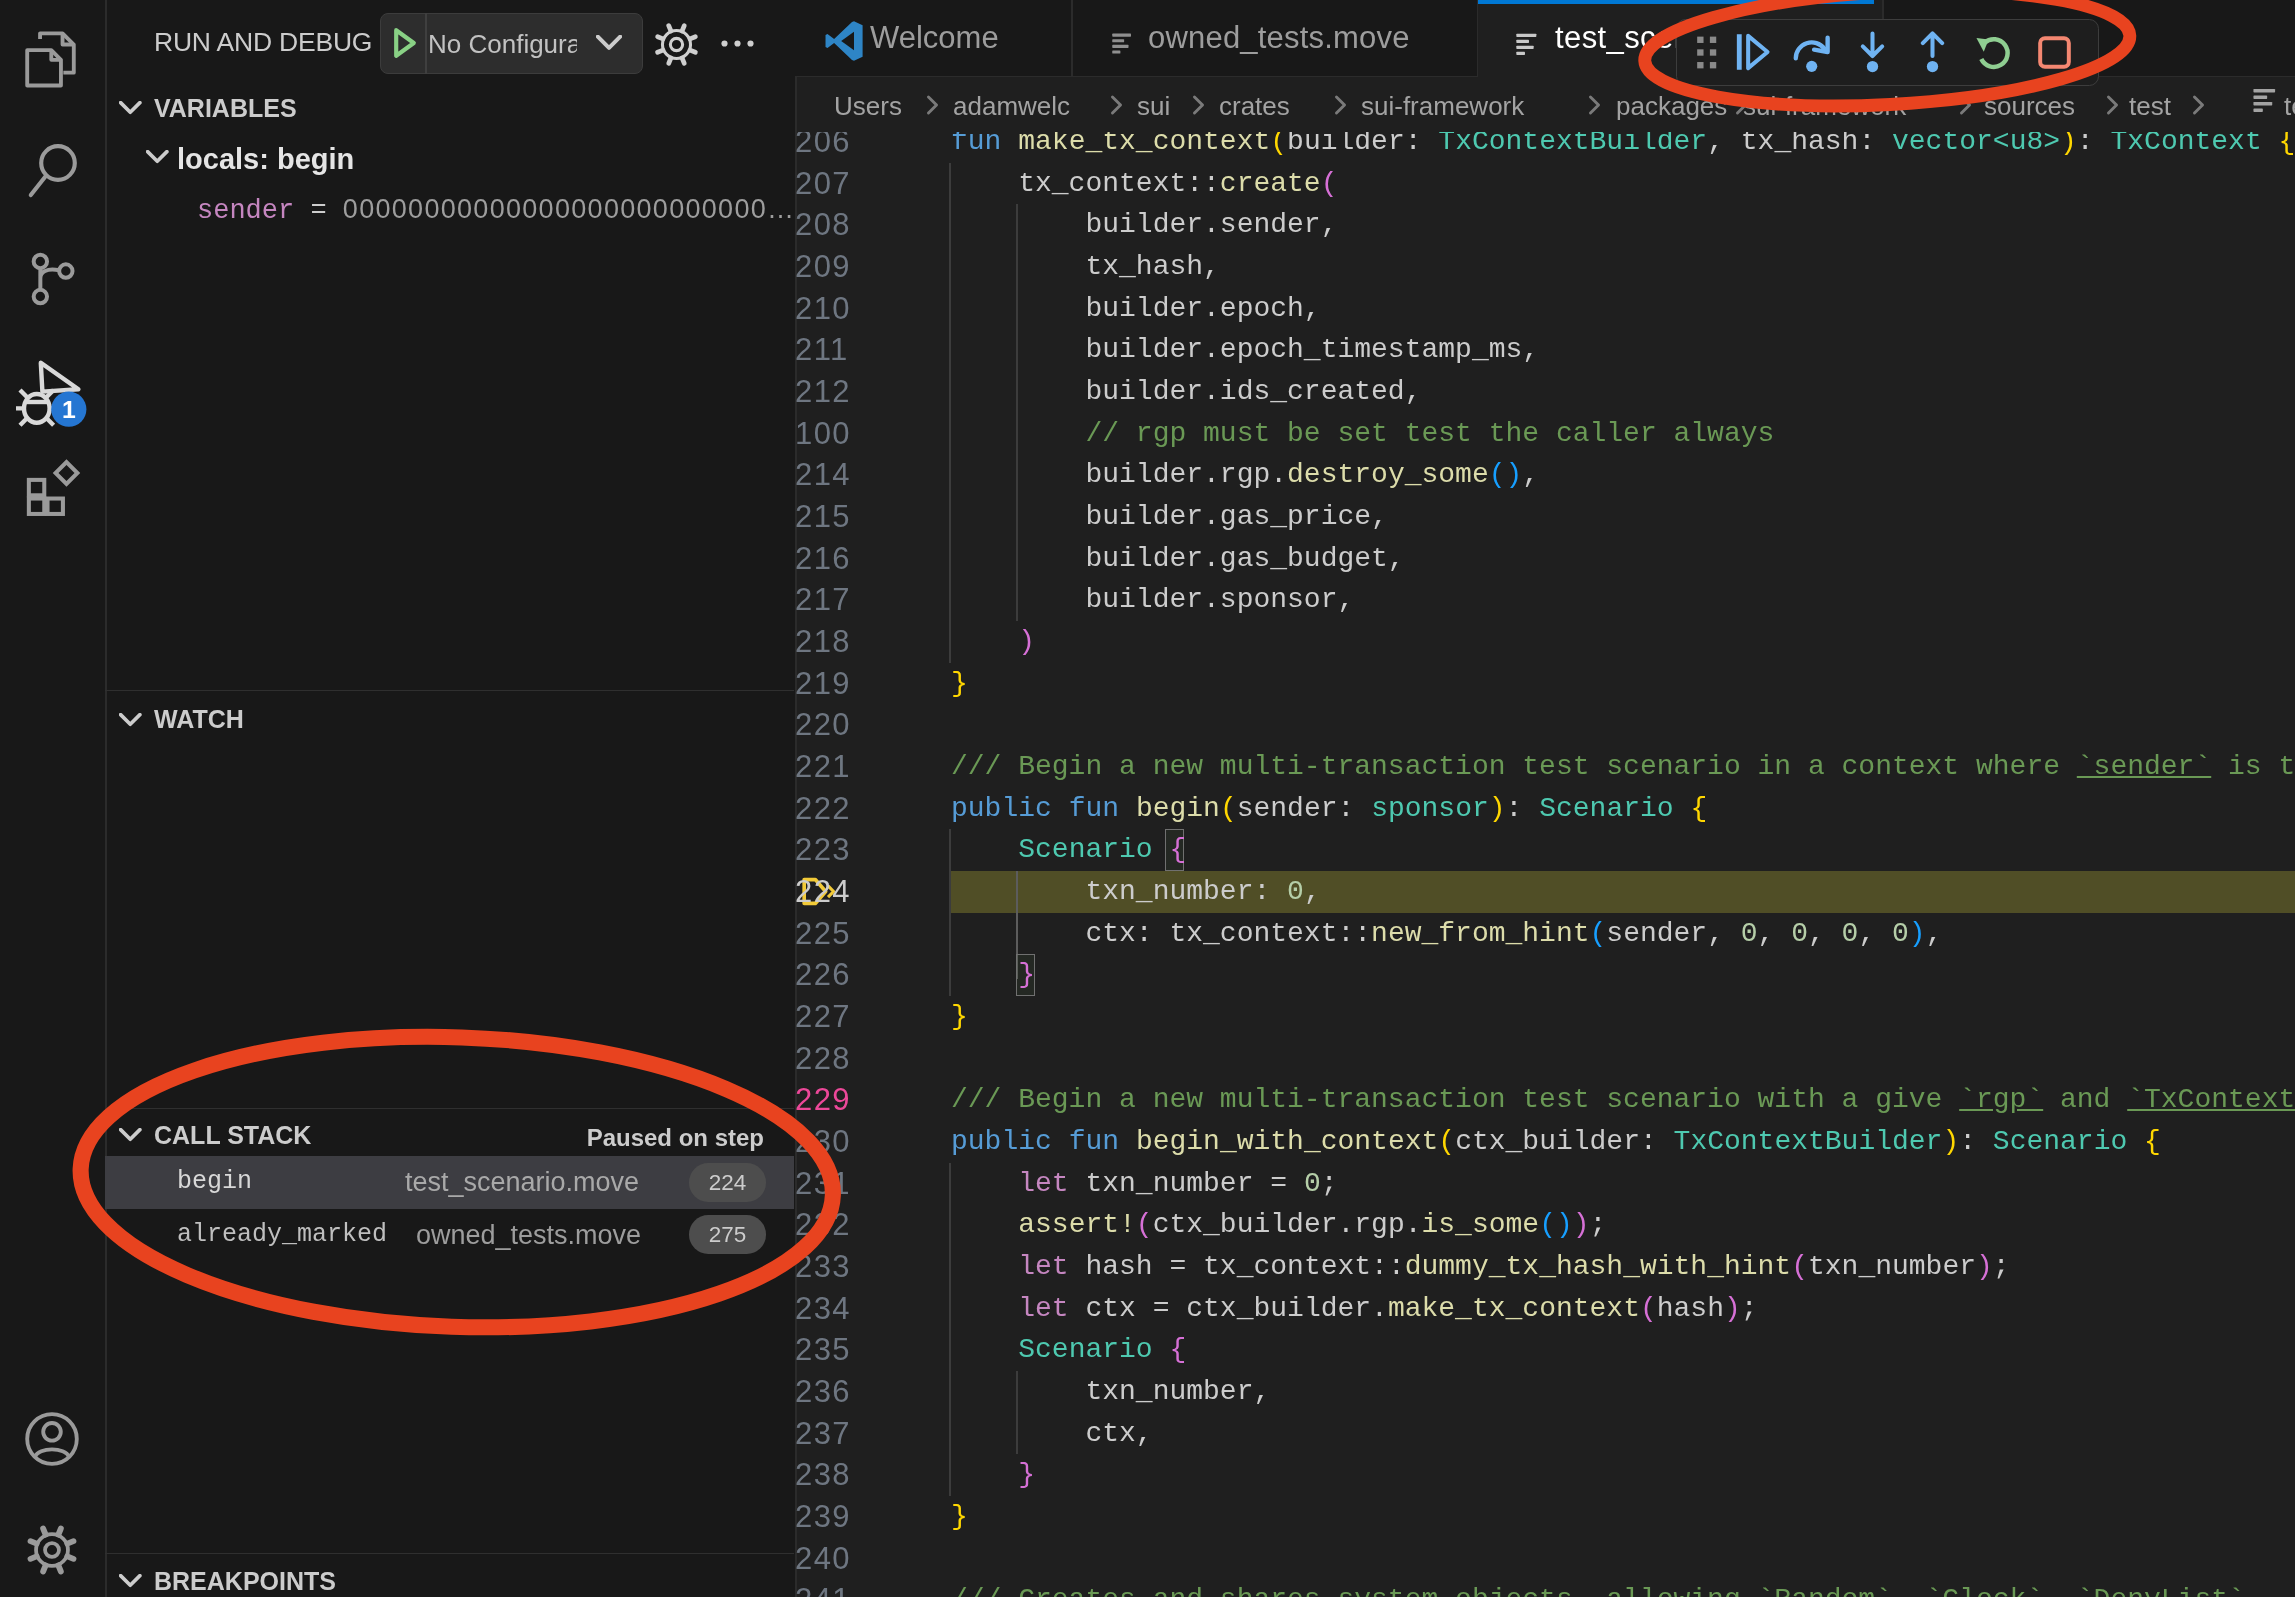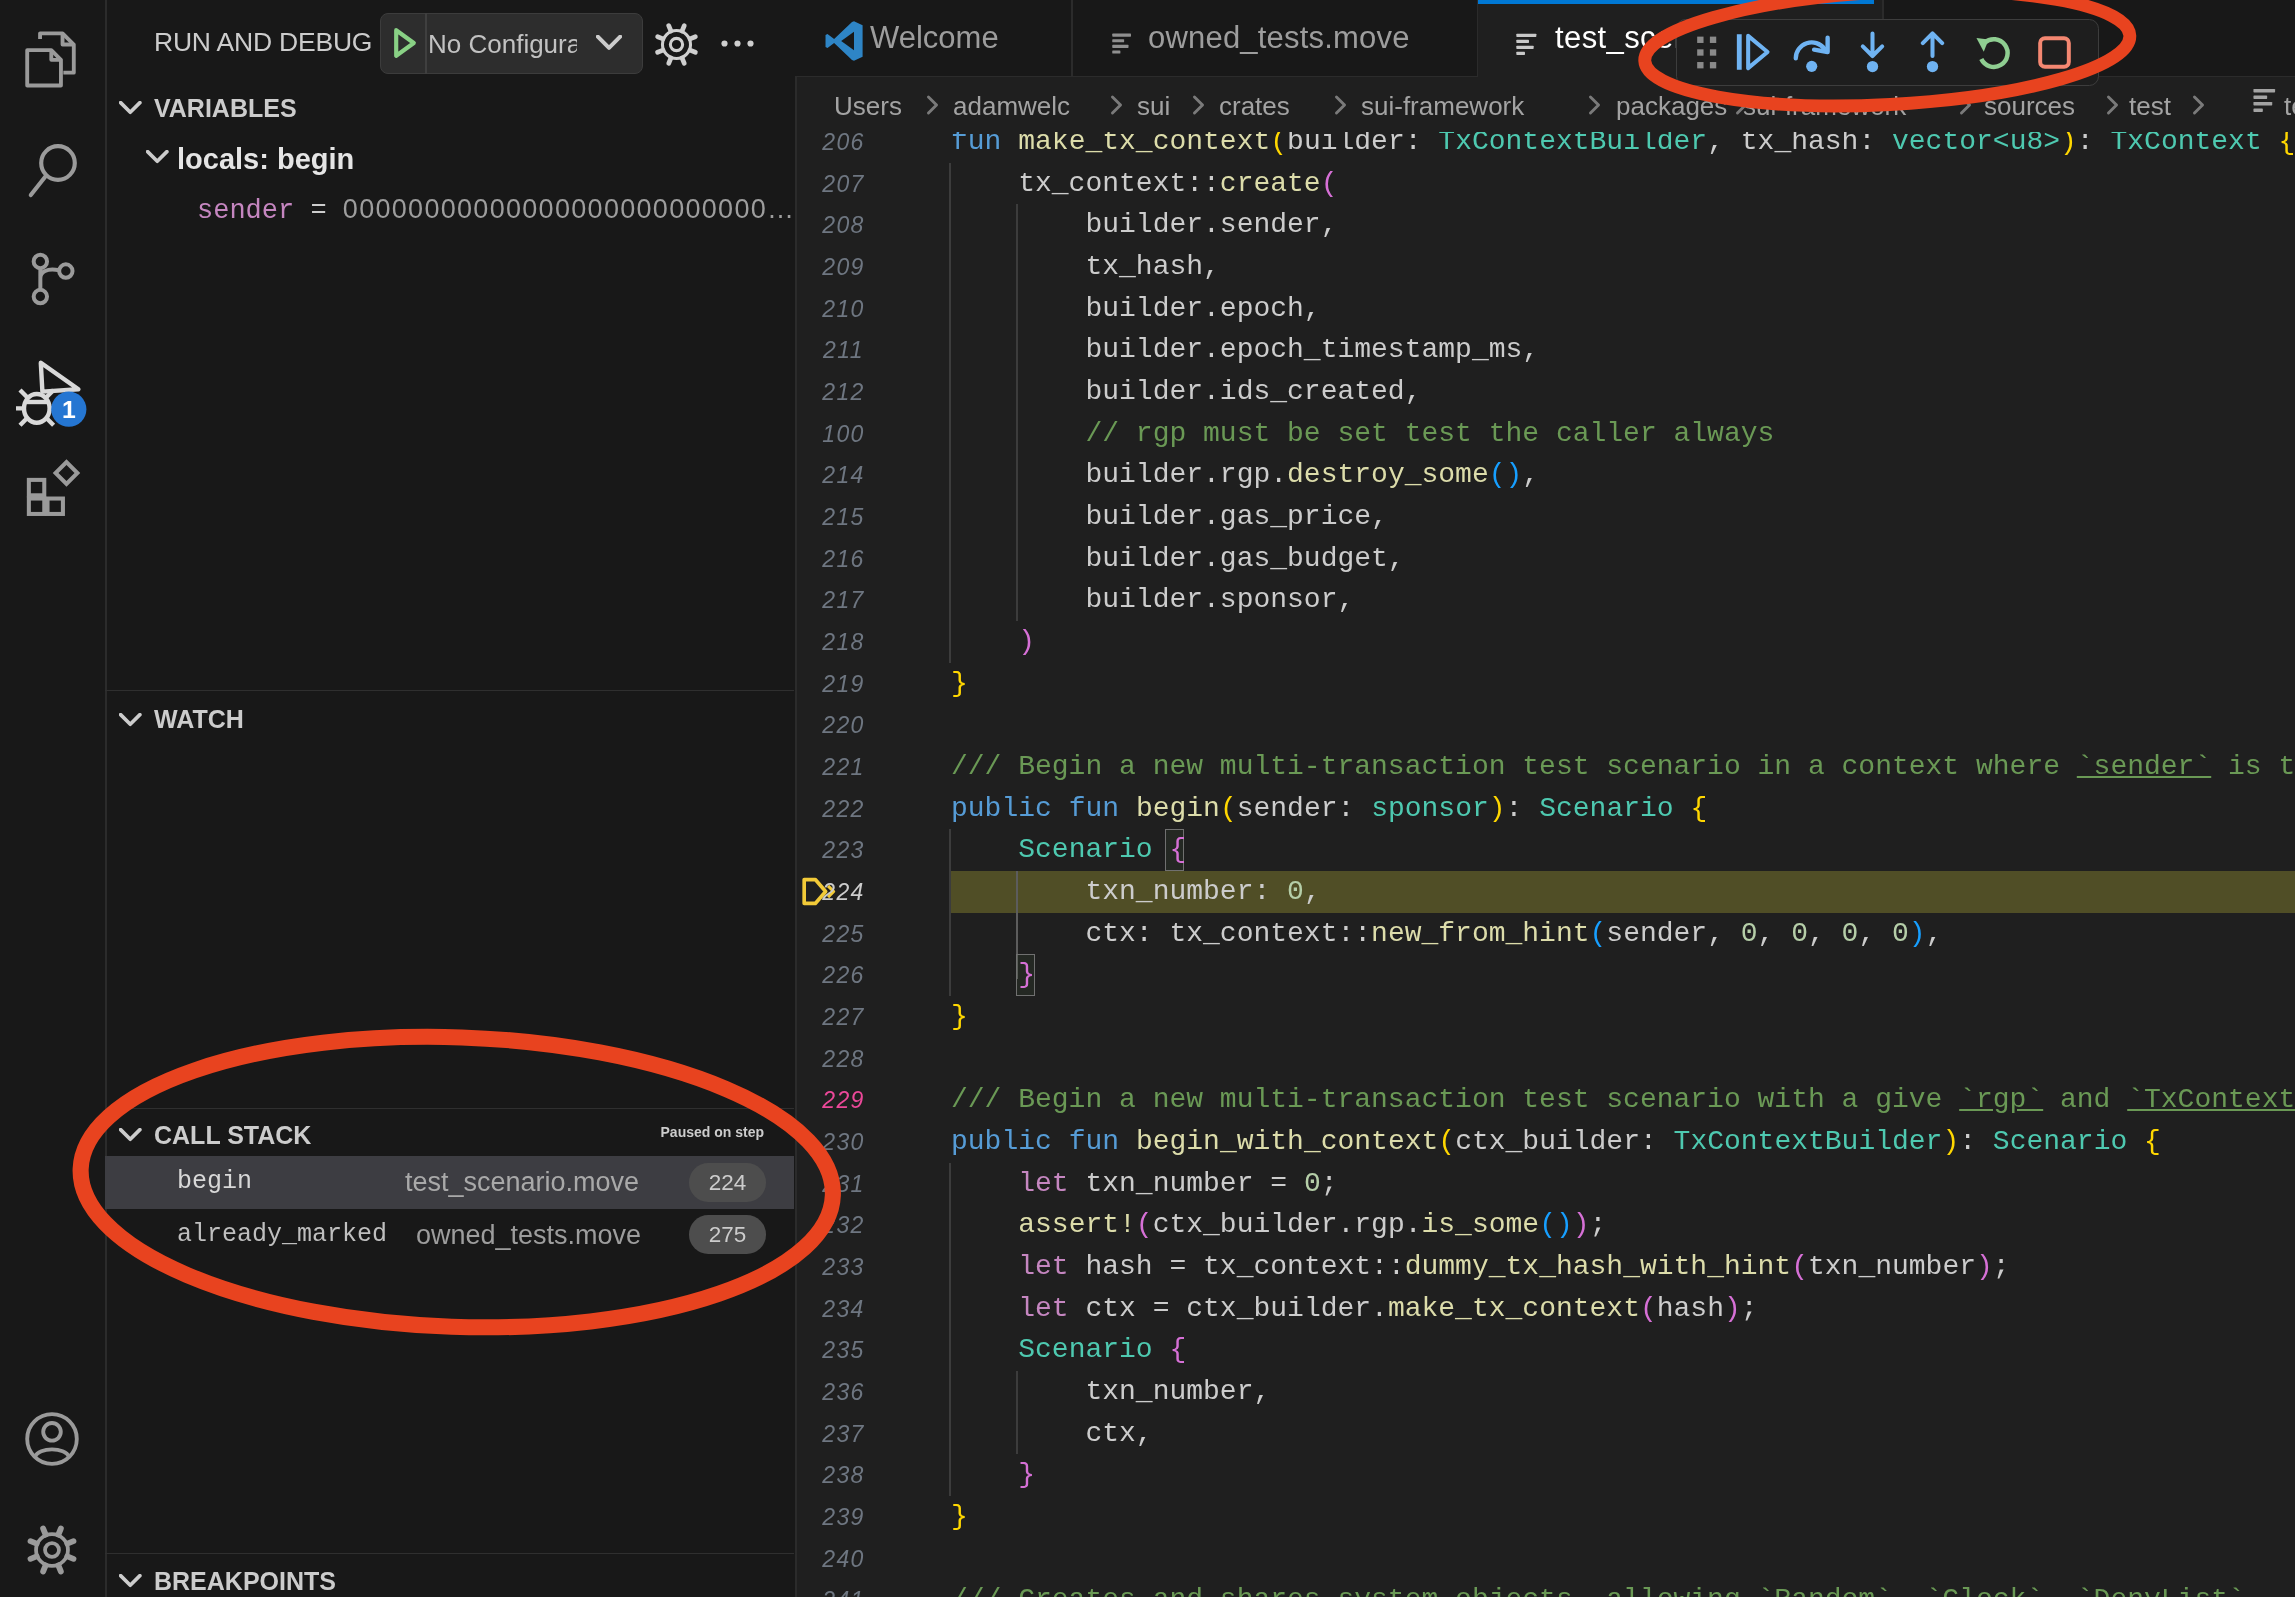--- a/index.html
+++ b/index.html
@@ -4,23 +4,23 @@
 html,body { width:2295px; height:1597px; background:#1f1f1f; overflow:hidden;
   font-family:"Liberation Sans", sans-serif; }
 .abs { position:absolute; }
 .mono { font-family:"Liberation Mono", monospace; }
 #root { position:absolute; left:0; top:0; width:2295px; height:1597px; } .ck { color:#569cd6;margin-top:40px; } .ckc{ color:#c586c0; }
 .cf { color:#dcdcaa; } .ct { color:#4ec9b0; } .cn { color:#b5cea8; }
 .cc { color:#6a9955; } .b1 { color:#ffd700; } .b2 { color:#d670d6; }
 .b3 { color:#179fff; } .lu { text-decoration:underline; }
 .line { position:absolute; white-space:pre; font-family:"Liberation Mono", monospace;
   font-size:28px; line-height:42px; height:42px; color:#cccccc; }
-.lnum { position:absolute; width:97px; text-align:center;
-  font-family:"Liberation Sans", sans-serif; font-size:23px; letter-spacing:1.4px; line-height:42px;
-  height:42px; color:#6e7681;font-style:italic; }
+.lnum { position:absolute; width:97px; text-align:left;
+  font-family:"Liberation Sans", sans-serif; font-size:31px; letter-spacing:1.4px; line-height:42px;
+  height:42px; color:#6e7681; }
 .ig { position:absolute; width:1.6px; background:#3c3c3c; }
 .iga { position:absolute; width:1.6px; background:#5c5c5c; }
 .mbox { position:absolute; width:19.3px; border:1.6px solid #707070;
   background:rgba(90,130,80,0.10); }
 .zeros { color:#9d9d9d; font-family:'Liberation Sans',sans-serif; letter-spacing:1.3px; }
 .sechead { position:absolute; font-size:25px; font-weight:bold; color:#cccccc; }
 </style></head><body>
 <div id="root">
 <div class="abs" style="left:0;top:0;width:795px;height:1597px;background:#181818"></div>
 <div class="abs" style="left:105px;top:0;width:1.6px;height:1597px;background:#2b2b2b"></div>
@@ -129,21 +129,21 @@
 <div class="abs" style="left:105px;top:690px;width:689px;height:0.8px;background:#2f2f2f"></div>
 <svg class="abs" style="left:119px;top:713px" width="22.5" height="14.5" viewBox="0 0 28 18.0">
       <polyline points="2,2 14.0,14.0 26,2" fill="none" stroke="#cccccc" stroke-width="4.5" stroke-linecap="round" stroke-linejoin="round"></polyline>
     </svg>
 <div class="sechead" style="left:154px;top:705px">WATCH</div>
 <div class="abs" style="left:105px;top:1108px;width:689px;height:0.8px;background:#2f2f2f"></div>
 <svg class="abs" style="left:119px;top:1128px" width="22.5" height="14.5" viewBox="0 0 28 18.0">
       <polyline points="2,2 14.0,14.0 26,2" fill="none" stroke="#cccccc" stroke-width="4.5" stroke-linecap="round" stroke-linejoin="round"></polyline>
     </svg>
 <div class="sechead" style="left:154px;top:1121px">CALL STACK</div>
-<div class="abs" style="right:1531px;top:1124px;font-size:14px;font-weight:bold;color:#cccccc">Paused on step</div>
+<div class="abs" style="right:1531px;top:1124px;font-size:24px;font-weight:bold;color:#cccccc">Paused on step</div>
 <div class="abs" style="left:105px;top:1156px;width:689px;height:53px;background:#3d3d42"></div>
 <div class="abs mono" style="left:177px;top:1161px;font-size:25px;line-height:42px;color:#d8d8d8">begin</div>
 <div class="abs" style="left:405px;top:1161px;font-size:27px;line-height:42px;color:#a9a9a9">test_scenario.move</div>
 <div class="abs" style="left:689px;top:1163px;width:77px;height:39px;background:#4d4d4d;border-radius:19.3px;text-align:center;font-size:22.5px;line-height:39px;color:#cccccc">224</div>
 <div class="abs mono" style="left:177px;top:1214px;font-size:25px;line-height:42px;color:#bfbfbf">already_marked</div>
 <div class="abs" style="left:416px;top:1214px;font-size:27px;line-height:42px;color:#9d9d9d">owned_tests.move</div>
 <div class="abs" style="left:689px;top:1215px;width:77px;height:39px;background:#4d4d4d;border-radius:19.3px;text-align:center;font-size:22.5px;line-height:39px;color:#cccccc">275</div>
 <div class="abs" style="left:105px;top:1553px;width:689px;height:0.8px;background:#2f2f2f"></div>
 <svg class="abs" style="left:119px;top:1574px" width="22.5" height="14.5" viewBox="0 0 28 18.0">
       <polyline points="2,2 14.0,14.0 26,2" fill="none" stroke="#cccccc" stroke-width="4.5" stroke-linecap="round" stroke-linejoin="round"></polyline>

